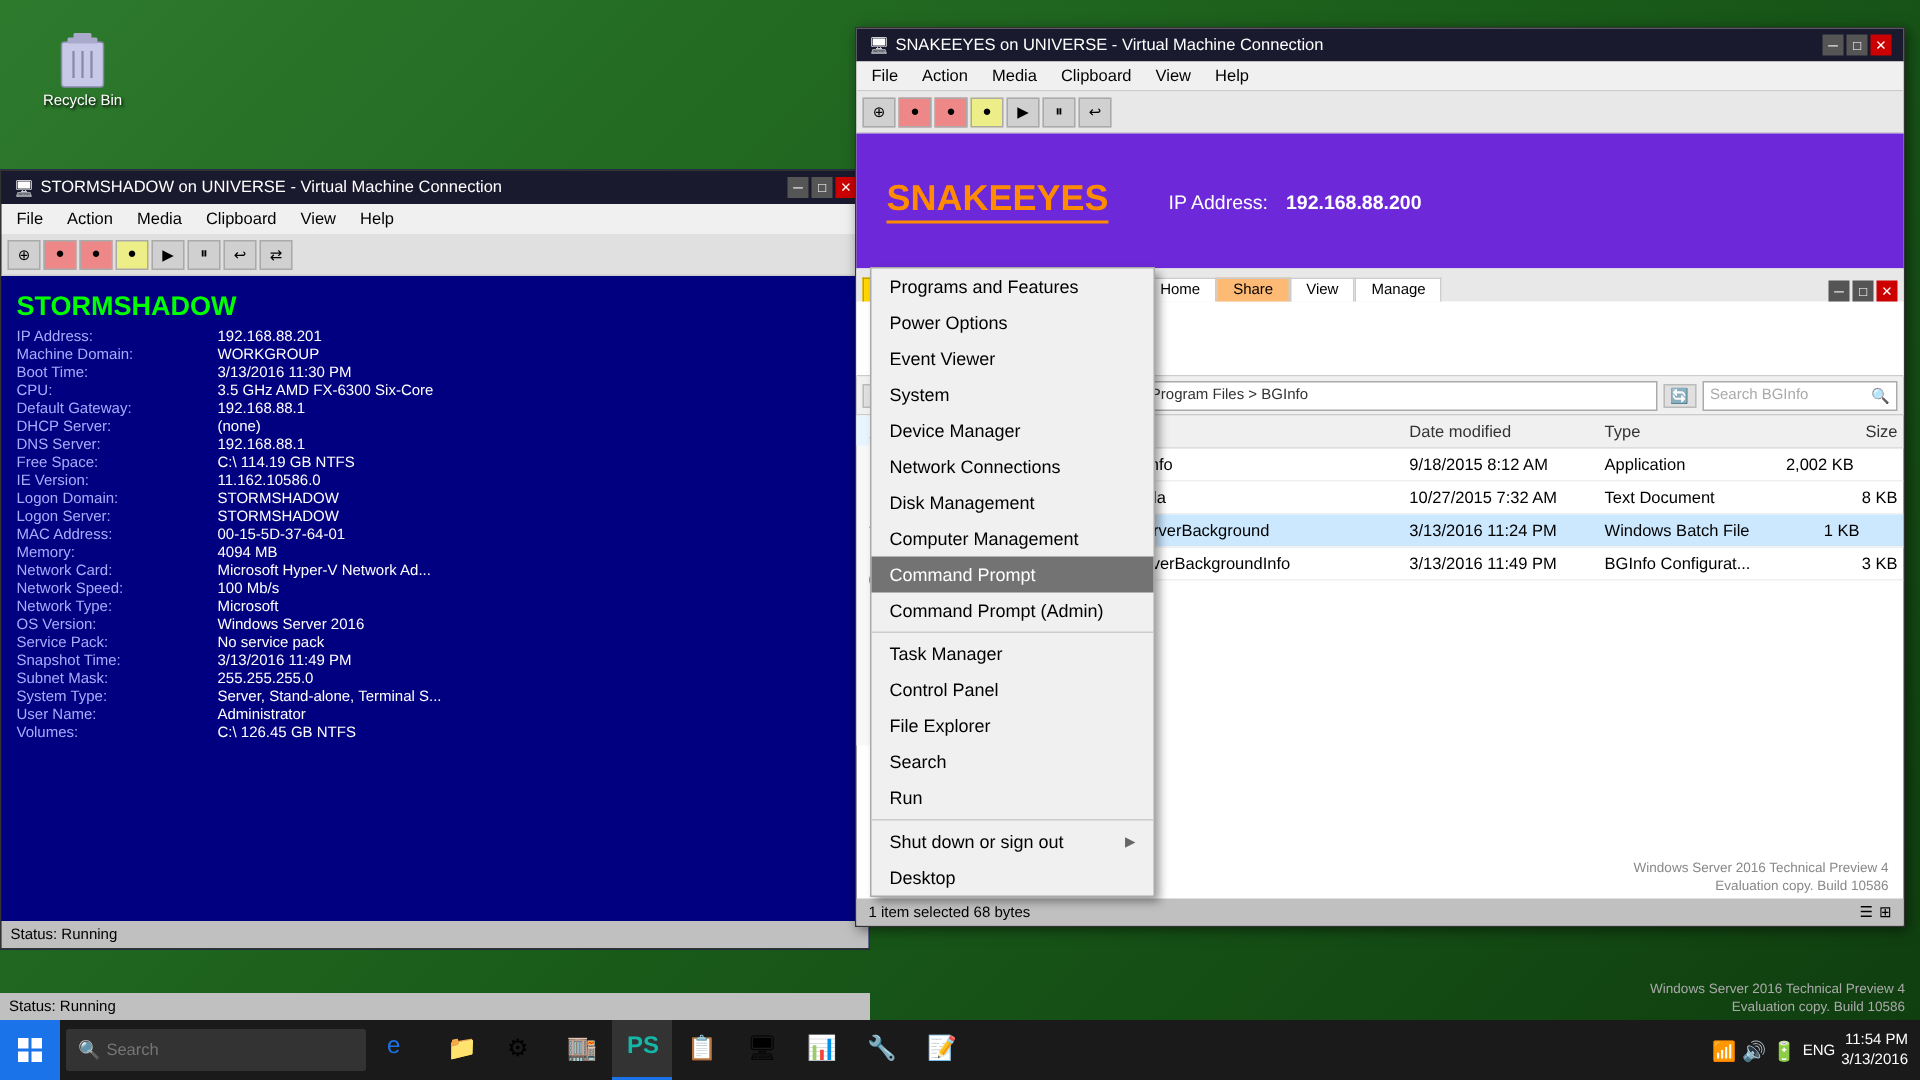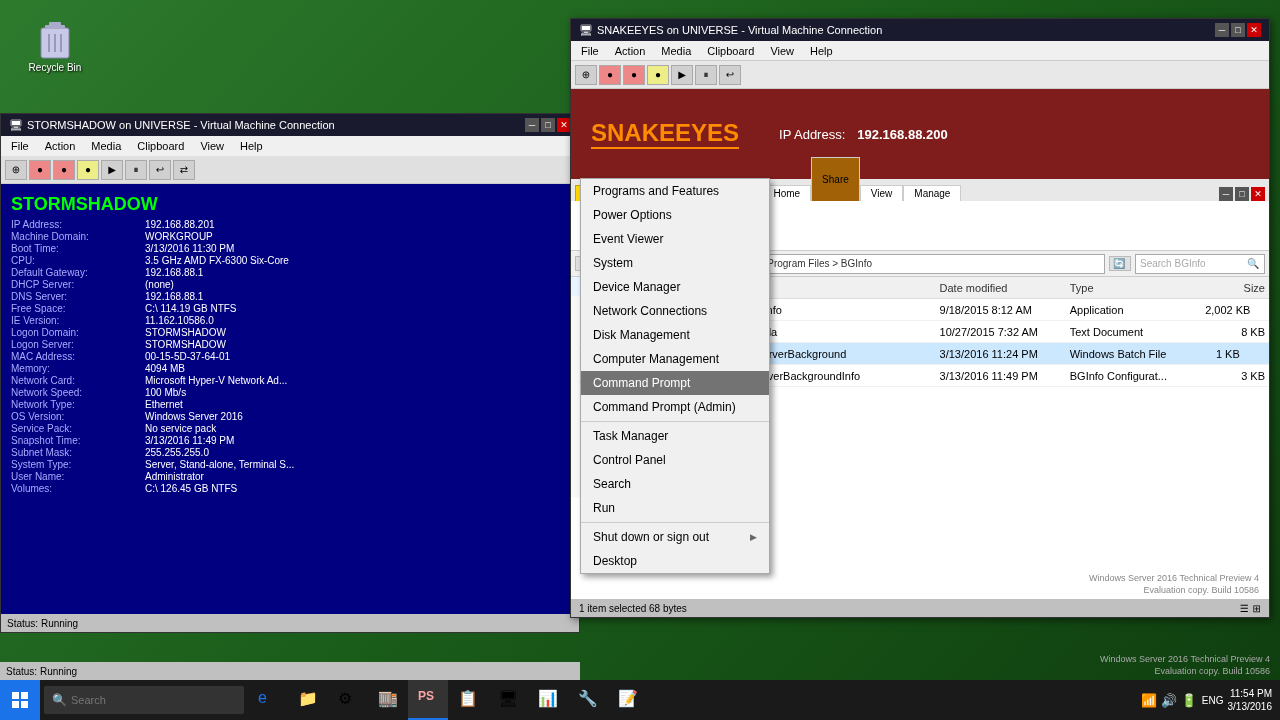--- a/index.html
+++ b/index.html
@@ -322,21 +322,21 @@
       background: white;
       border: 1px solid #aaa;
       display: flex;
       align-items: center;
       padding: 0 4px;
       font-size: 10px;
       color: #aaa;
     }
     
     .snake-info-panel {
-      background: #7f1d1d;
+      background: #6d28d9;
       height: 90px;
       display: flex;
       align-items: center;
       padding: 0 20px;
       gap: 40px;
     }
     .snake-name {
       color: #ff8c00;
       font-size: 24px;
       font-weight: bold;
@@ -576,21 +576,21 @@
         <div class="info-row">
             <span class="info-label">Network Card:</span>
             <span class="info-value">Microsoft Hyper-V Network Ad...</span>
           </div>
         <div class="info-row">
             <span class="info-label">Network Speed:</span>
             <span class="info-value">100 Mb/s</span>
           </div>
         <div class="info-row">
             <span class="info-label">Network Type:</span>
-            <span class="info-value">Ethernet</span>
+            <span class="info-value">Microsoft</span>
           </div>
         <div class="info-row">
             <span class="info-label">OS Version:</span>
             <span class="info-value">Windows Server 2016</span>
           </div>
         <div class="info-row">
             <span class="info-label">Service Pack:</span>
             <span class="info-value">No service pack</span>
           </div>
         <div class="info-row">
@@ -664,21 +664,21 @@
       </div>
     </div>
 
     <div style="background:#f0f0f0;">
 
       <div style="display:flex;align-items:flex-end;background:#e8e8e8;padding-left:4px;height:22px;">
         <div style="padding:2px 8px;font-size:10px;cursor:pointer;color:#8b6914;background:#ffd700;border:1px solid #c8a000;border-bottom:none;font-weight:bold;">Application Tools</div>
         <div style="padding:2px 8px;font-size:10px;cursor:pointer;background:#f5f5f5;border:1px solid #ccc;border-bottom:none;">BGInfo</div>
         <div style="padding:2px 10px;font-size:10px;cursor:pointer;background:white;border:1px solid #ccc;border-bottom:none;border-left:none;">File</div>
         <div style="padding:2px 10px;font-size:10px;cursor:pointer;background:white;border:1px solid #ccc;border-bottom:none;">Home</div>
-        <div style="padding:16px 10px;font-size:10px;cursor:pointer;background:#a16207;border:1px solid #ccc;border-bottom:none;">Share</div>
+        <div style="padding:2px 10px;font-size:10px;cursor:pointer;background:#fdba74;border:1px solid #ccc;border-bottom:none;">Share</div>
         <div style="padding:2px 10px;font-size:10px;cursor:pointer;background:white;border:1px solid #ccc;border-bottom:none;">View</div>
         <div style="padding:2px 10px;font-size:10px;cursor:pointer;background:white;border:1px solid #ccc;border-bottom:none;">Manage</div>
         <div style="margin-left:auto;display:flex;align-items:center;gap:2px;padding-right:4px;">
           <div style="width:14px;height:14px;background:#555;display:flex;align-items:center;justify-content:center;font-size:9px;color:white;cursor:pointer;">─</div>
           <div style="width:14px;height:14px;background:#555;display:flex;align-items:center;justify-content:center;font-size:9px;color:white;cursor:pointer;">□</div>
           <div style="width:14px;height:14px;background:#c00;display:flex;align-items:center;justify-content:center;font-size:9px;color:white;cursor:pointer;">✕</div>
         </div>
       </div>
 
       <div style="height:50px;background:white;border-bottom:1px solid #ccc;display:flex;align-items:center;padding:0 8px;gap:4px;">
@@ -729,21 +729,21 @@
           <div class="file-col-name" style="width:220px;">Name</div>
           <div class="file-col-date" style="width:140px;">Date modified</div>
           <div class="file-col-type" style="width:130px;">Type</div>
           <div class="file-col-size" style="width:80px;">Size</div>
         </div>
 
         <div class="file-row">
           <div class="file-col-name" style="width:220px;"><span style="font-size:13px;">⚙</span> Bginfo</div>
           <div class="file-col-date" style="width:140px;">9/18/2015 8:12 AM</div>
           <div class="file-col-type" style="width:130px;">Application</div>
-          <div class="file-col-size" style="width:80px;text-align:center;">2,002 KB</div>
+          <div class="file-col-size" style="width:80px;text-align:left;">2,002 KB</div>
         </div>
         <div class="file-row">
           <div class="file-col-name" style="width:220px;"><span style="font-size:13px;">📄</span> Eula</div>
           <div class="file-col-date" style="width:140px;">10/27/2015 7:32 AM</div>
           <div class="file-col-type" style="width:130px;">Text Document</div>
           <div class="file-col-size" style="width:80px;text-align:right;">8 KB</div>
         </div>
         <div class="file-row selected">
           <div class="file-col-name" style="width:220px;"><span style="font-size:13px;">📋</span> ServerBackground</div>
           <div class="file-col-date" style="width:140px;">3/13/2016 11:24 PM</div>
@@ -803,20 +803,23 @@
     </div>
     <div class="menu-item">
       <span>Command Prompt (Admin)</span>
     </div>
     <div class="menu-separator"></div>
     <div class="menu-item">
       <span>Task Manager</span>
     </div>
     <div class="menu-item">
       <span>Control Panel</span>
+    </div>
+    <div class="menu-item">
+      <span>File Explorer</span>
     </div>
     <div class="menu-item">
       <span>Search</span>
     </div>
     <div class="menu-item">
       <span>Run</span>
     </div>
     <div class="menu-separator"></div>
     <div class="menu-item">
       <span>Shut down or sign out</span>
@@ -847,21 +850,21 @@
       <div class="taskbar-app">
           <span style="font-size:16px;">📁</span>
         </div>
       <div class="taskbar-app">
           <span style="font-size:16px;">⚙</span>
         </div>
       <div class="taskbar-app">
           <span style="font-size:16px;">🏬</span>
         </div>
       <div class="taskbar-app active">
-          <span style="color:#fca5a5;font-size:12px;font-weight:bold;">PS</span>
+          <span style="color:#14b8a6;font-size:16px;font-weight:bold;">PS</span>
         </div>
       <div class="taskbar-app">
           <span style="font-size:16px;">📋</span>
         </div>
       <div class="taskbar-app">
           <span style="font-size:16px;">🖥</span>
         </div>
       <div class="taskbar-app">
           <span style="font-size:16px;">📊</span>
         </div>

